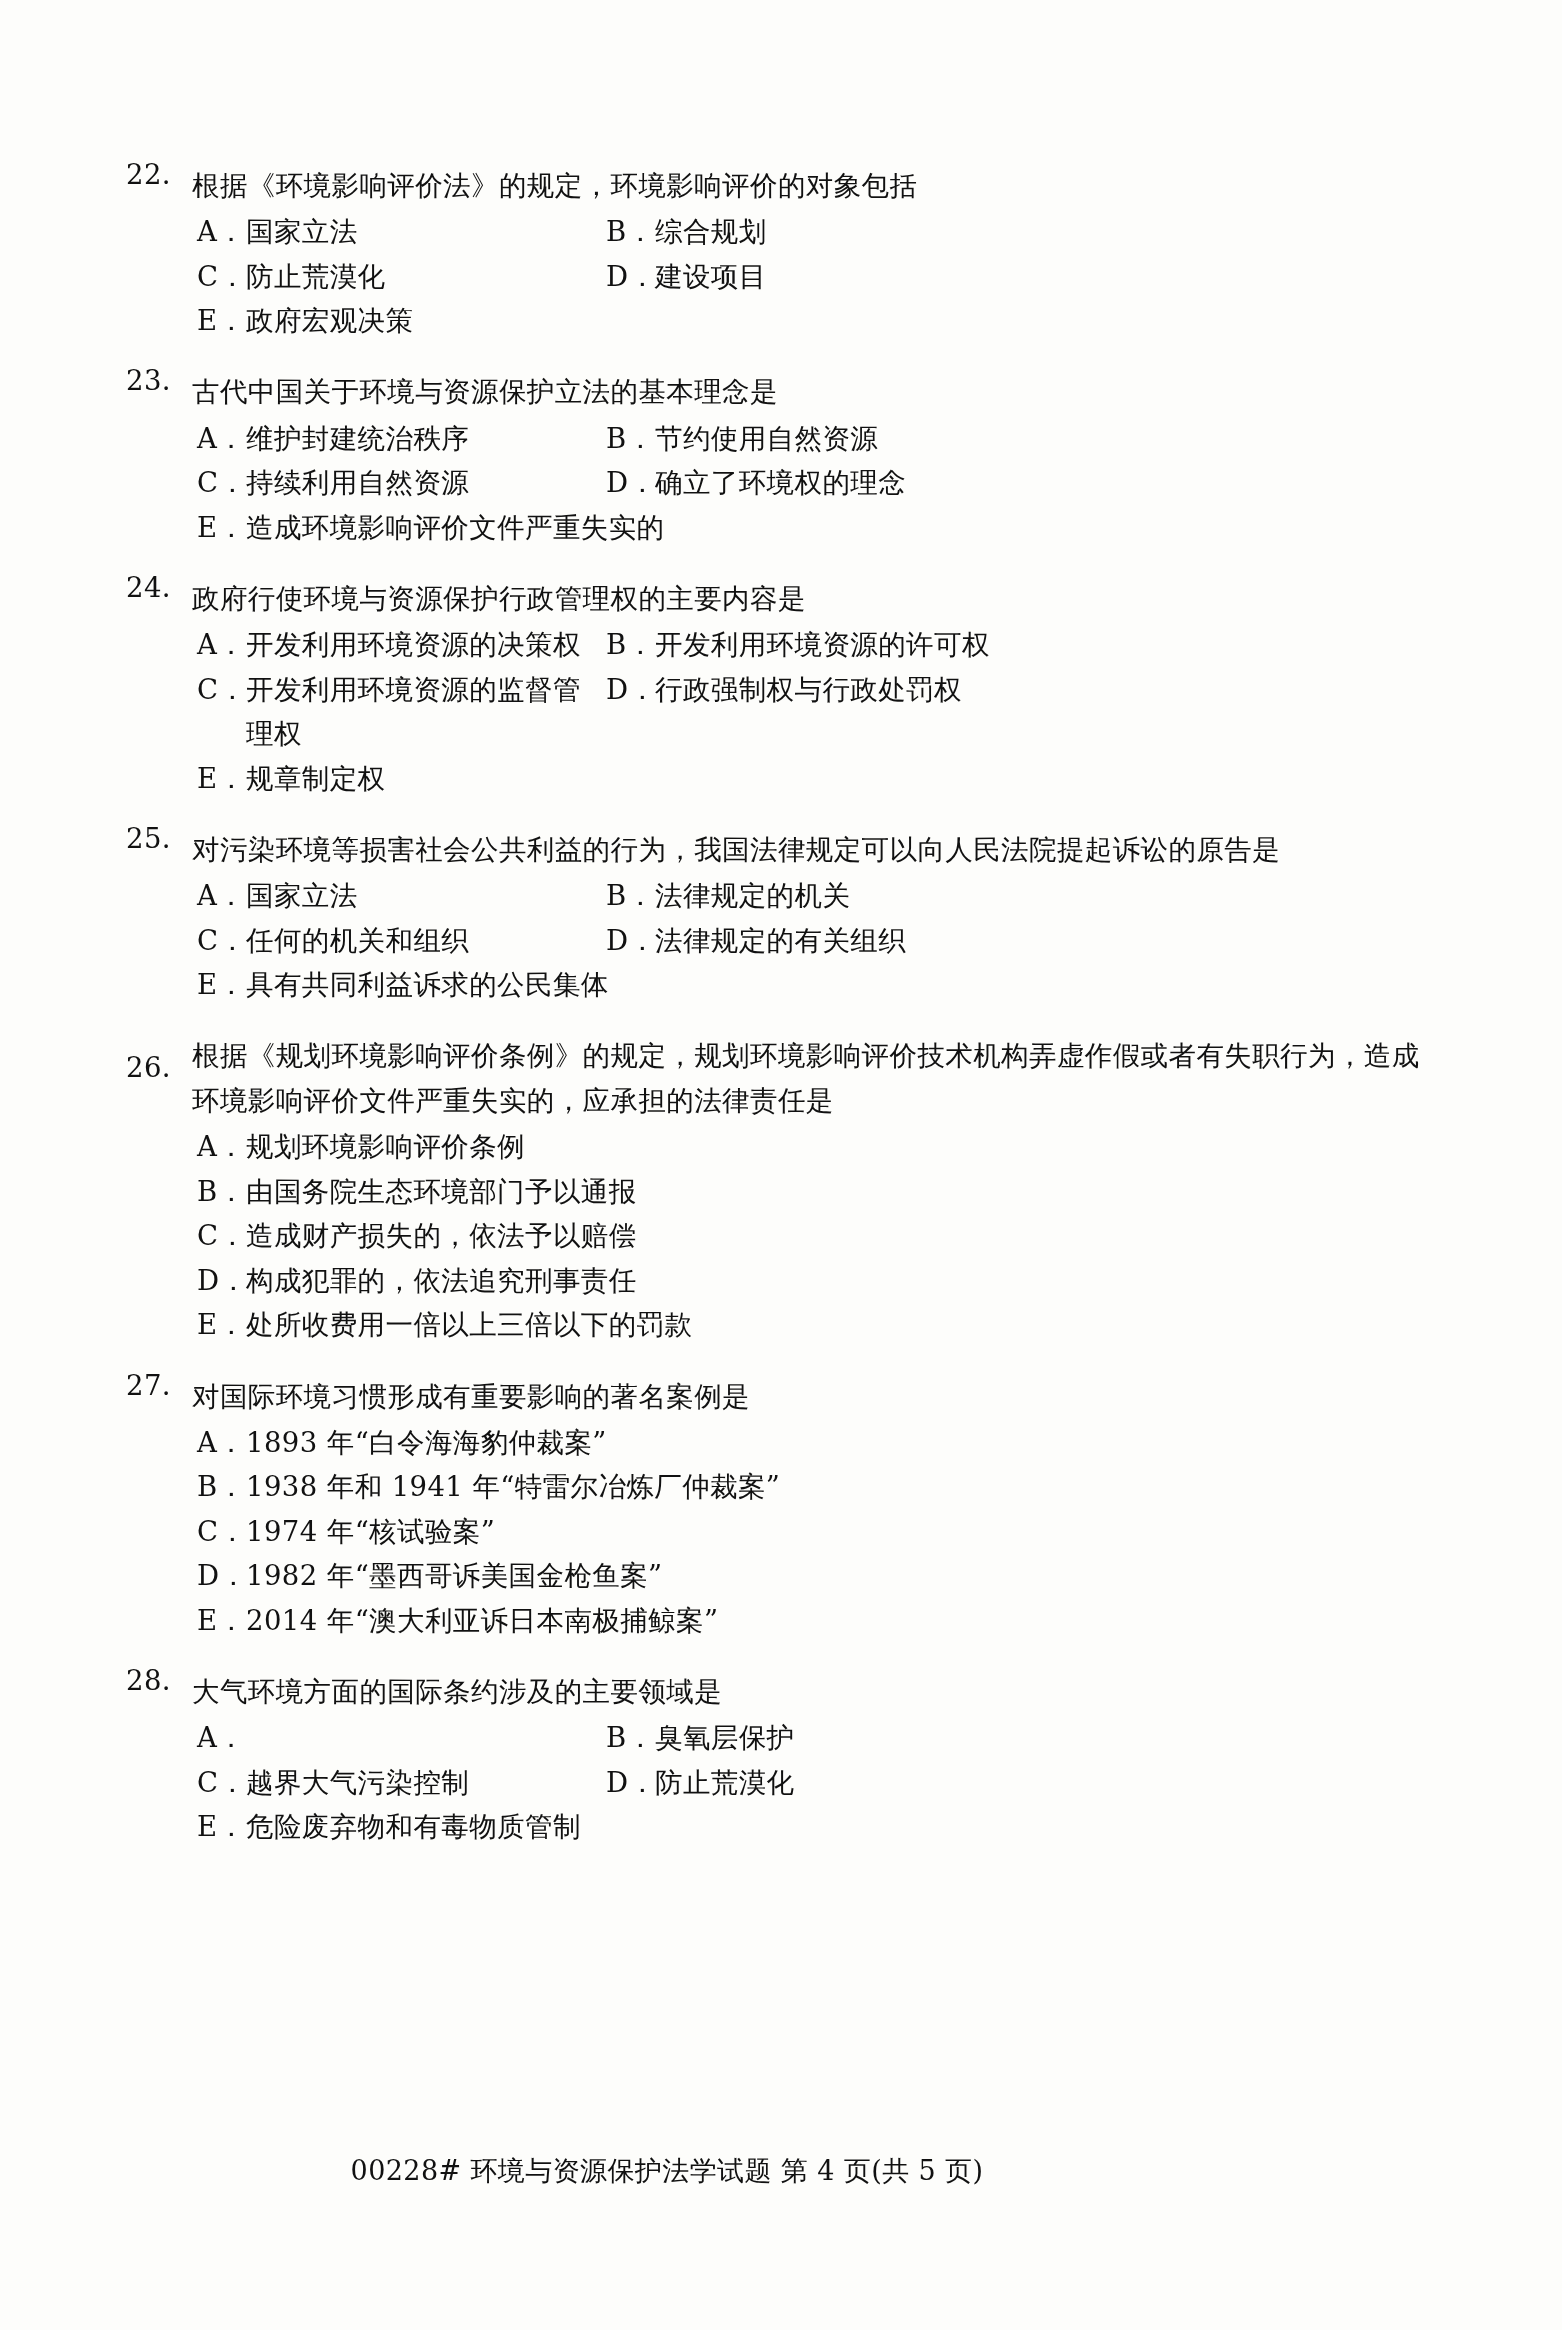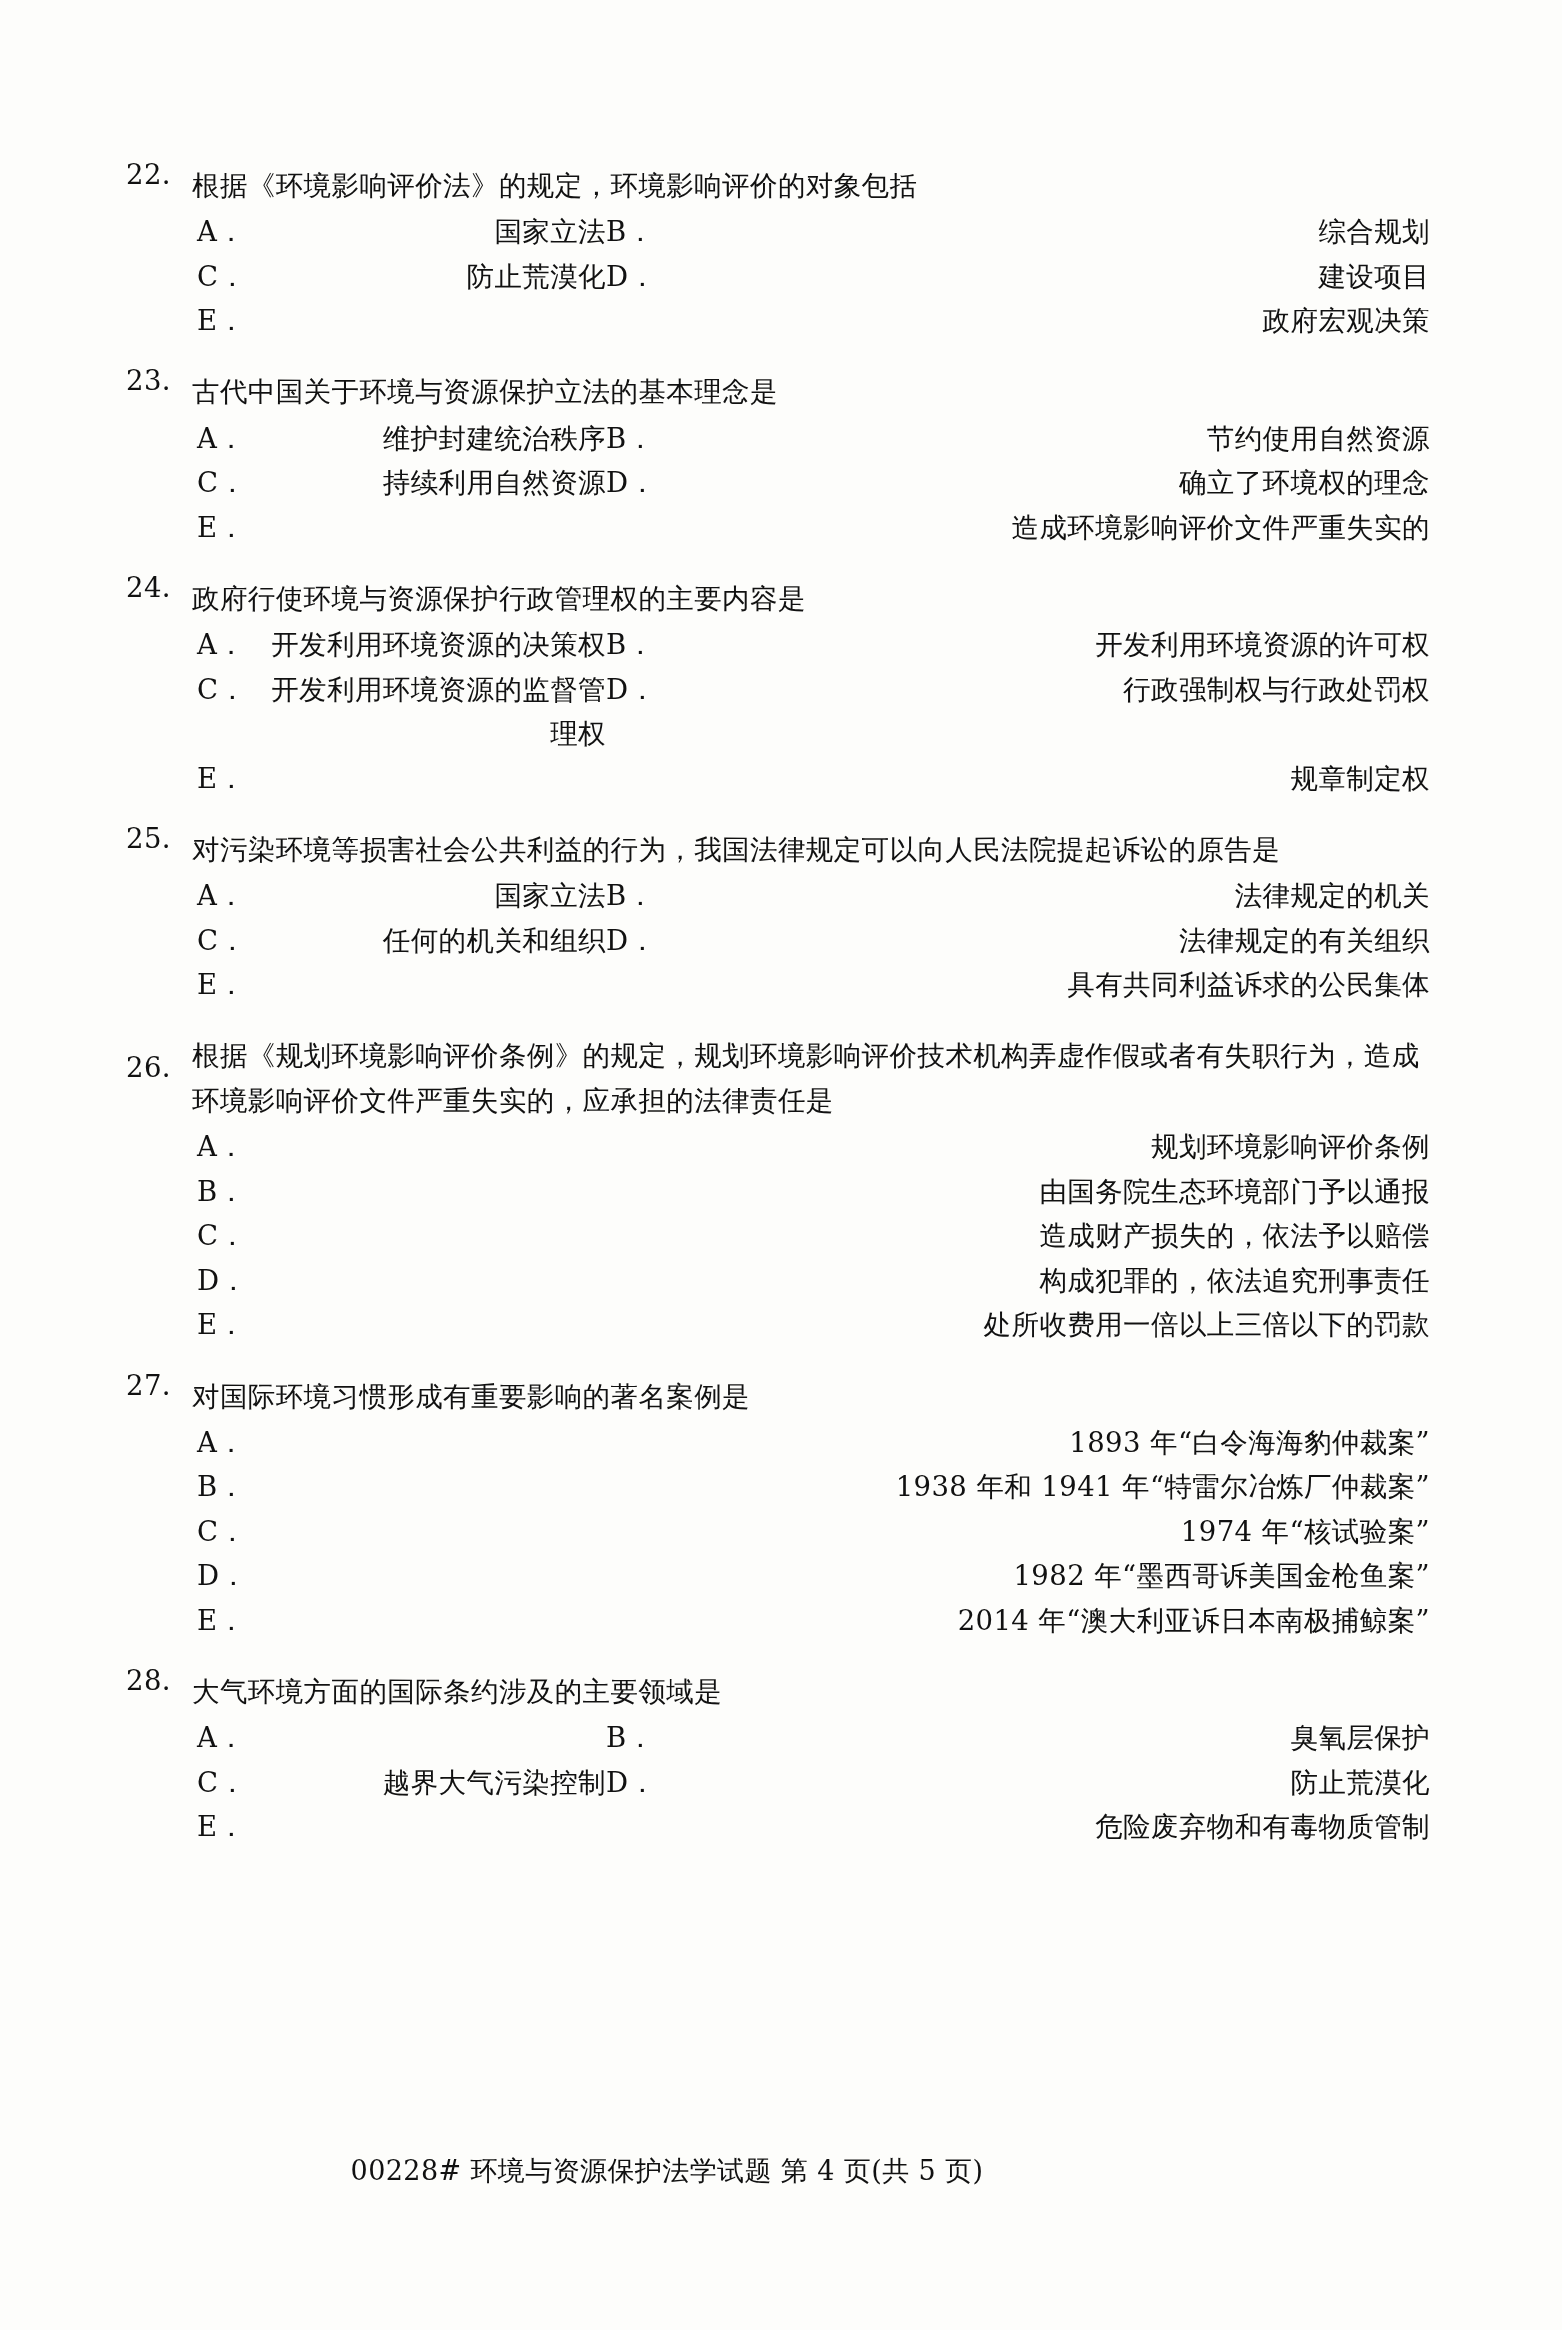--- a/index.html
+++ b/index.html
@@ -65,21 +65,20 @@
   .opt-a { flex: 0 0 409px; }
   .opt-b { flex: 1 1 auto; }
   .opt-full { flex: 1 1 auto; }
   .opt-label {
     flex: 0 0 auto;
     width: 49px;
     white-space: nowrap;
   }
   .opt-text {
     flex: 1 1 auto;
-    text-align: right;
   }
   .footer {
     position: absolute;
     left: 0;
     top: 2153px;
     width: 1334px;
     text-align: center;
     font-size: 27px;
     letter-spacing: 0.4px;
   }

